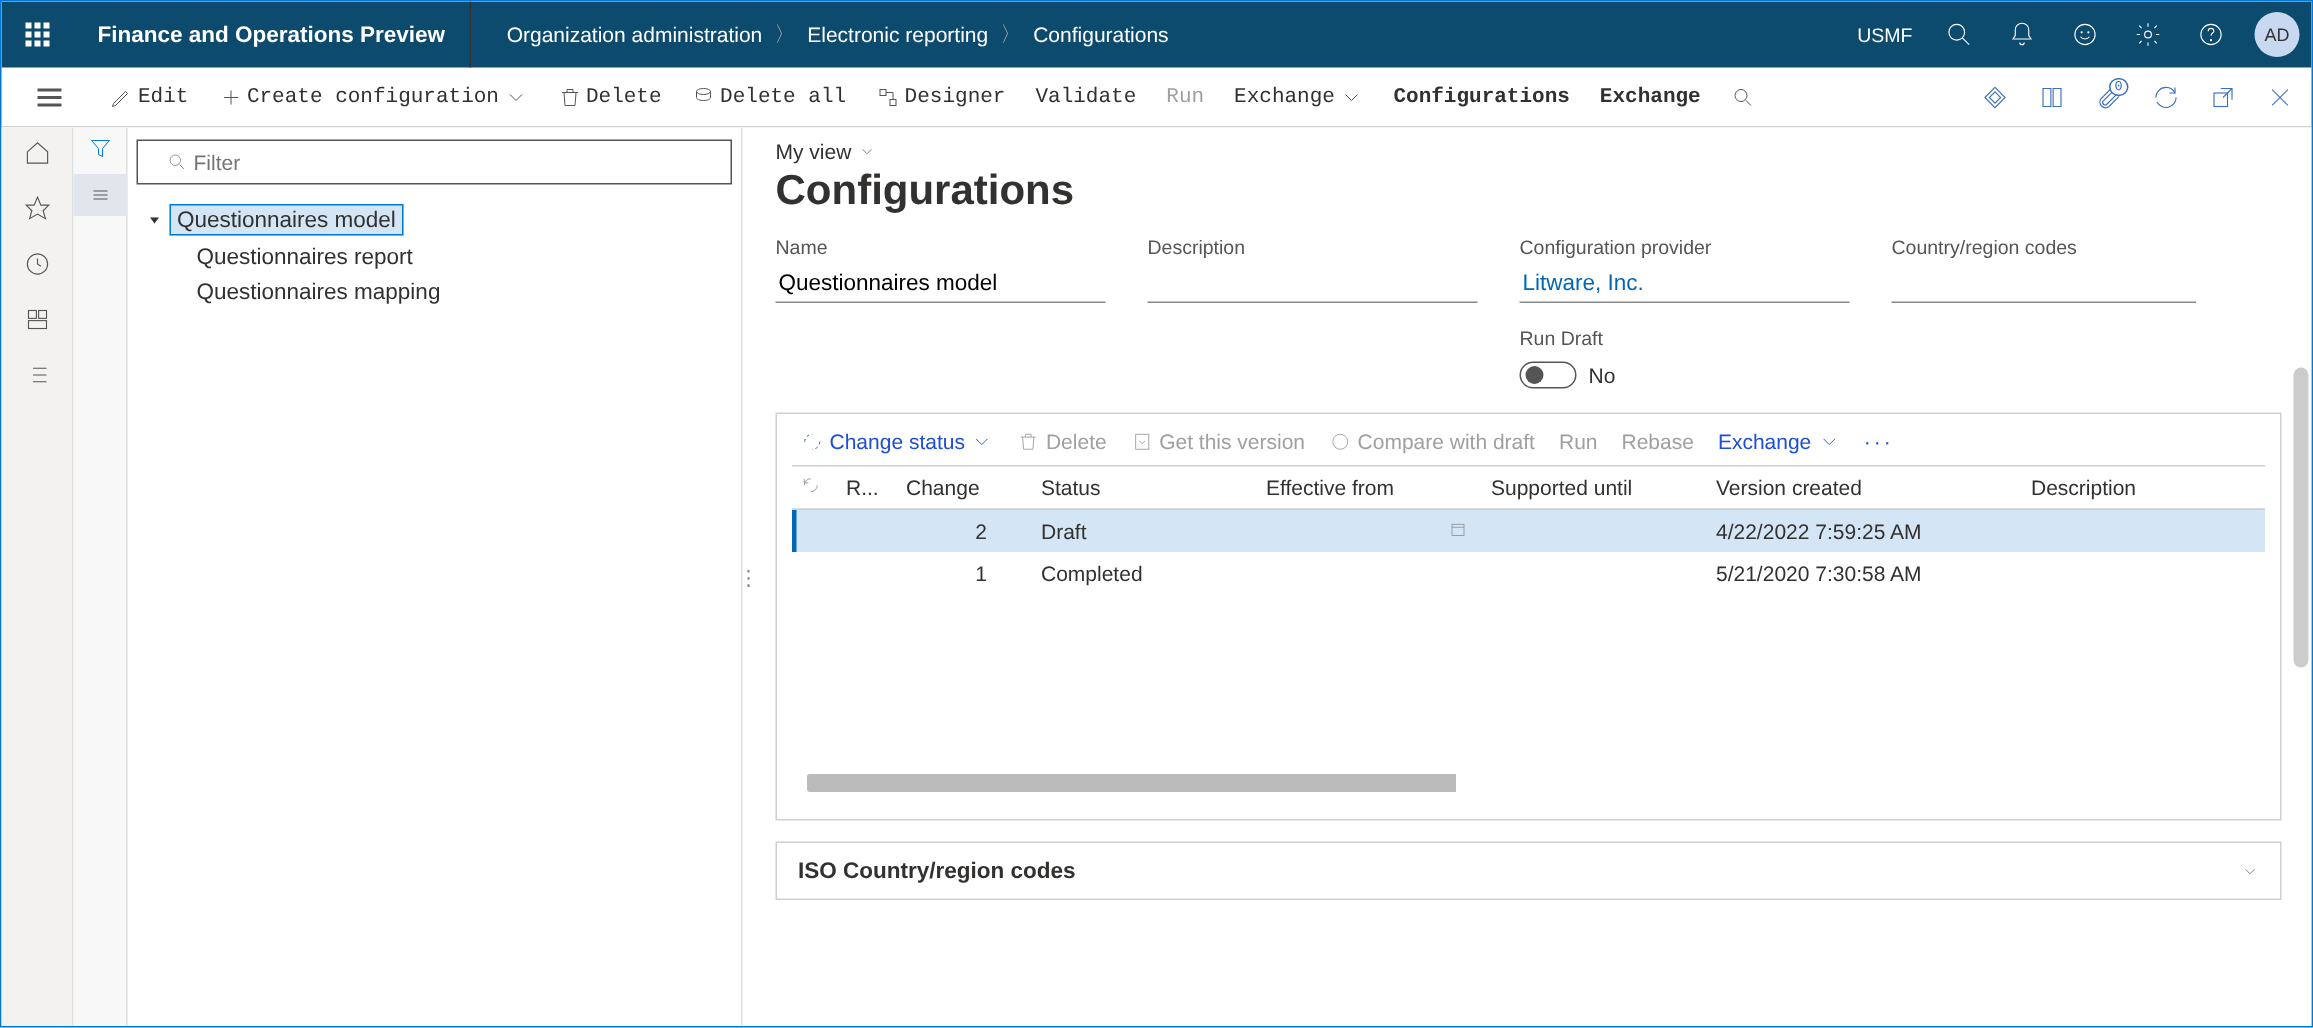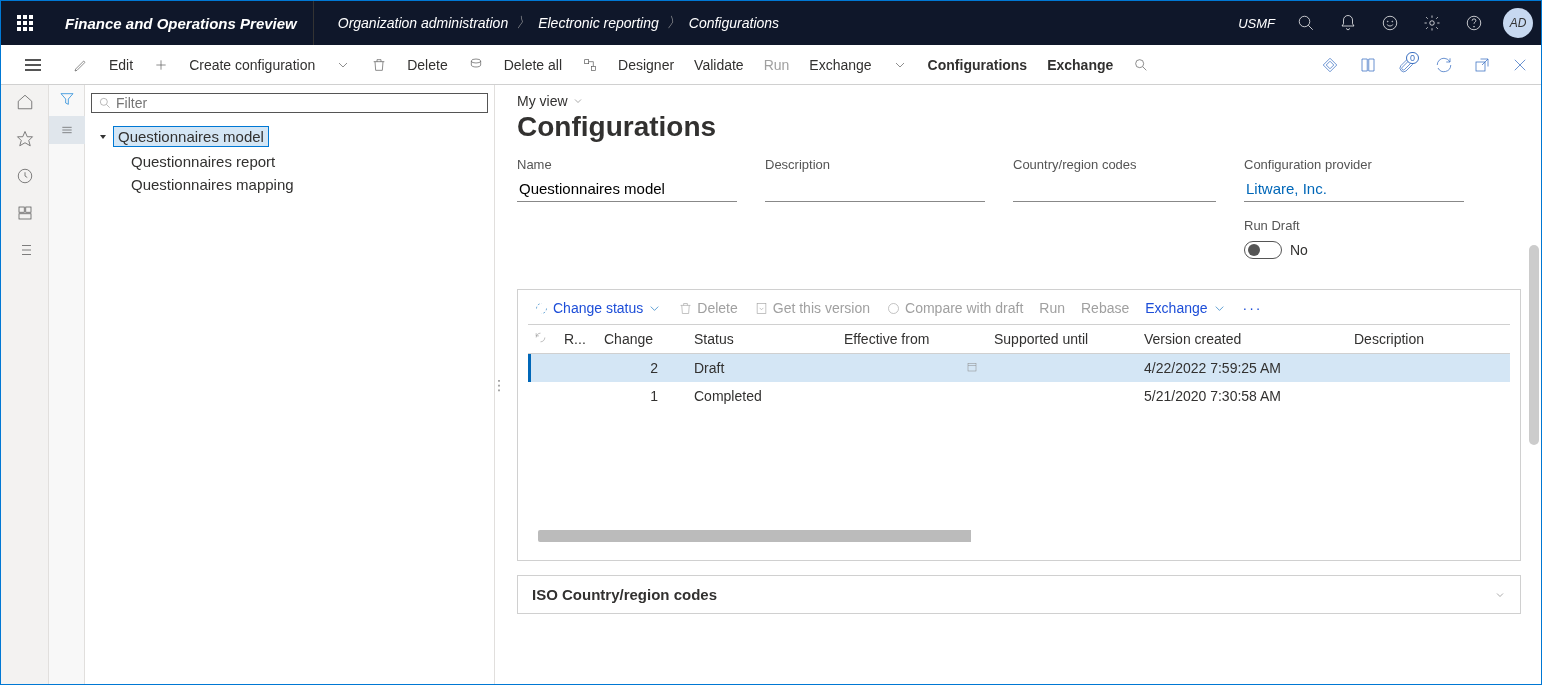--- a/index.html
+++ b/index.html
@@ -1,36 +1,36 @@
 <!DOCTYPE html>
 <html><head>
 <meta charset="utf-8">
 <style>
   * { box-sizing: border-box; margin: 0; padding: 0; }
   html, body { height: 100%; font-family: "Segoe UI", Arial, sans-serif; font-size: 14px; color: #323130; background: #fff; }
   body { display: flex; flex-direction: column; border: 1px solid #0078d4; }
 
   
-  .top-header { background: #0f172a; color: #fff; height: 44px; display: flex; align-items: center; font-style: italic; }
+  .top-header { background: #0c4a6e; color: #fff; height: 44px; display: flex; align-items: center; }
   .waffle { width: 48px; height: 44px; display: flex; align-items: center; justify-content: center; }
   .waffle-grid { display: grid; grid-template-columns: repeat(3, 4px); grid-template-rows: repeat(3,4px); gap: 2px;}
   .waffle-grid span { background: #fff; width:4px; height:4px;}
   .app-title { padding: 0 16px; font-weight: 600; font-size: 15px; border-right: 1px solid #333; height: 100%; display:flex; align-items:center; min-width: 260px;}
   .breadcrumb { display: flex; align-items: center; padding-left: 24px; gap: 8px; flex: 1; font-size: 14px;}
   .breadcrumb .chev { color:#aaa; }
   .top-right { display: flex; align-items: center; gap: 0; }
   .top-right .item { width: 42px; height: 44px; display:flex; align-items:center; justify-content:center; }
   .company { padding: 0 10px; font-size:13px;}
   .avatar { width: 30px; height: 30px; border-radius: 50%; background: #c7d8f0; color: #333; display:flex; align-items:center; justify-content:center; font-size:12px; margin:0 8px;}
   svg.ico { stroke:#fff; fill:none; }
   .top-header svg.ico { width:18px; height:18px; }
 
   
   .action-bar { height: 40px; display:flex; align-items:center; padding: 0 8px; border-bottom: 1px solid #d0d0d0; gap: 12px;}
-  .action-bar .btn { display:flex; align-items:center; gap:20px; padding: 0 4px; font-size:14px; cursor:default;}
+  .action-bar .btn { display:flex; align-items:center; gap:3px; padding: 0 4px; font-size:14px; cursor:default;font-family:Liberation Mono, monospace;}
   .action-bar svg { width:16px; height:16px; stroke:#555; fill:none;}
   .action-bar .disabled { color:#a0a0a0; }
   .action-bar .bold { font-weight:600;}
   .menu-icon { width:48px; display:flex; align-items:center; justify-content:center;}
   .menu-icon .lines { display:flex; flex-direction:column; gap:3px;}
   .menu-icon .lines span { width:16px; height:2px; background:#555;}
   .action-right { margin-left:auto; display:flex; gap:12px; align-items:center;}
   .action-right svg { width:18px; height:18px; stroke:#3a6fc1; fill:none;}
   .action-right .x svg { stroke:#3a6fc1;}
 
@@ -42,37 +42,37 @@
   .rail svg { width:18px; height:18px; stroke:#555; fill:none;}
 
   
   .filter-rail { width:36px; background:#f8f8f8; border-right:1px solid #e1dfdd; display:flex; flex-direction:column; align-items:center; padding-top:6px; gap:6px;}
   .filter-rail .funnel svg { stroke:#0078d4;}
   .filter-rail .list-toggle { background:#e0e6ec; width:36px; height:28px; display:flex; align-items:center; justify-content:center;}
   .filter-rail svg { width:16px; height:16px; stroke:#555; fill:none;}
 
   
   .tree-panel { width:410px; border-right:1px solid #e1dfdd; padding:8px 6px; overflow:auto;}
-  .filter-input-wrap { border:1px solid #555; height:20px; display:flex; align-items:center; padding:0 6px; gap:4px; margin-bottom:10px;}
+  .filter-input-wrap { border:1px solid #555; height:30px; display:flex; align-items:center; padding:0 19px; gap:4px; margin-bottom:10px;}
   .filter-input-wrap input { border:none; outline:none; flex:1; font-size:14px;}
   .filter-input-wrap svg { width:14px; height:14px; stroke:#888; fill:none;}
   .tree-item { padding:3px 0 3px 24px; font-size:15px; display:flex; align-items:center; gap:4px;}
   .tree-item.selected span.label { border:1px solid #0078d4; background:#d4e6f5; padding:1px 4px;}
   .tree-item.root { padding-left:6px;}
   .tree-item.child { padding-left:40px;}
   .tree-item .caret { width:12px; height:12px; }
 
   
   .splitter { width:8px; display:flex; align-items:center; justify-content:center; color:#888; user-select:none;}
 
   
   .main { flex:1; padding:8px 20px 16px 14px; overflow:auto; position:relative;}
   .myview { font-size:14px; display:flex; align-items:center; gap:4px;}
   .page-title { font-size:28px; font-weight:600; margin-top:2px; margin-bottom:14px;}
-  .fields-row { display:flex; gap:28px; margin-bottom:30px;}
+  .fields-row { display:flex; gap:28px; margin-bottom:16px;}
   .field { display:flex; flex-direction:column; gap:4px;}
   .field-label { font-size:13px; color:#555;}
   .field-input { border:none; border-bottom:1px solid #888; padding:4px 2px; font-size:15px; min-width:220px; background:transparent;}
   .field-input.link { color:#0067b8;}
   .toggle-wrap { display:flex; align-items:center; gap:8px; margin-top:4px;}
   .toggle { width:38px; height:18px; border-radius:10px; border:1px solid #555; background:#fff; position:relative;}
   .toggle .knob { width:12px; height:12px; background:#555; border-radius:50%; position:absolute; top:2px; left:3px;}
 
   
   .section { border:1px solid #d0d0d0; margin-bottom:14px;}
@@ -362,34 +362,34 @@
 
     <div class="fields-row">
       <div class="field">
         <span class="field-label">Name</span>
         <input class="field-input" value="Questionnaires model" style="">
       </div>
       <div class="field">
         <span class="field-label">Description</span>
         <input class="field-input" value="" style="">
       </div>
-      <div class="field" style="min-width:160px">
-        <span class="field-label">Country/region codes</span>
-        <input class="field-input" style="min-width: 160px;" value="">
-      </div>
       <div class="field">
         <span class="field-label">Configuration provider</span>
         <input class="field-input link" value="Litware, Inc." style="">
         <span class="field-label" style="margin-top:12px">Run Draft</span>
         <div class="toggle-wrap">
           <div class="toggle">
               <div class="knob"></div>
             </div>
           <span>No</span>
         </div>
+      </div>
+      <div class="field" style="min-width:160px">
+        <span class="field-label">Country/region codes</span>
+        <input class="field-input" style="min-width: 160px;" value="">
       </div>
     </div>
 
     <div class="section">
       <div class="section-body">
         <div class="version-toolbar">
           <div class="btn link">
               <svg viewBox="0 0 24 24">
                 <path d="M4 12a8 8 0 018-8M20 12a8 8 0 01-8 8" stroke-dasharray="3 3"></path>
               </svg>

